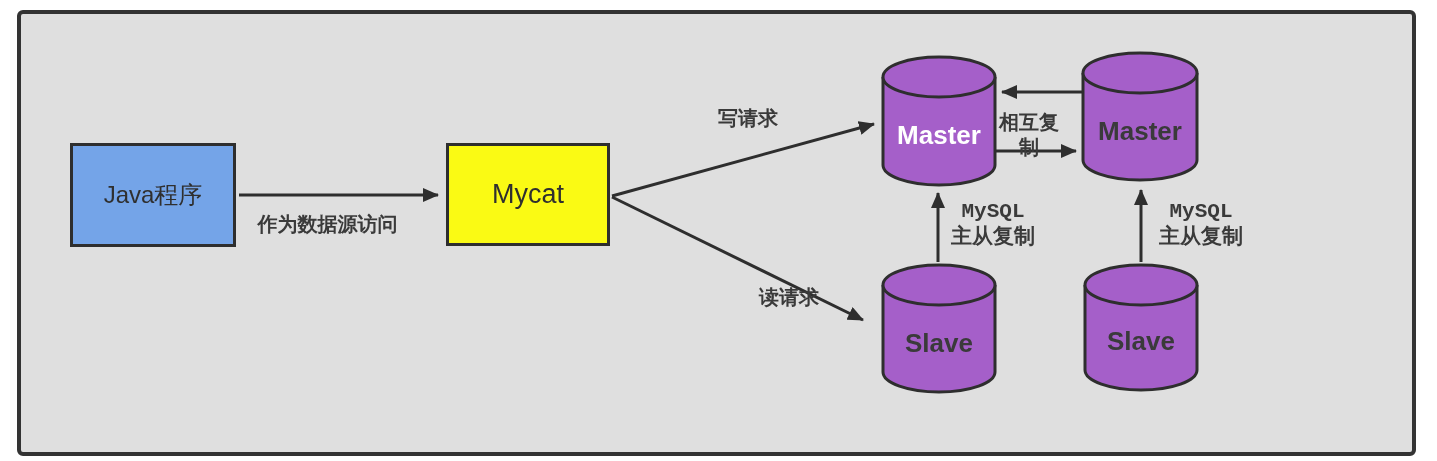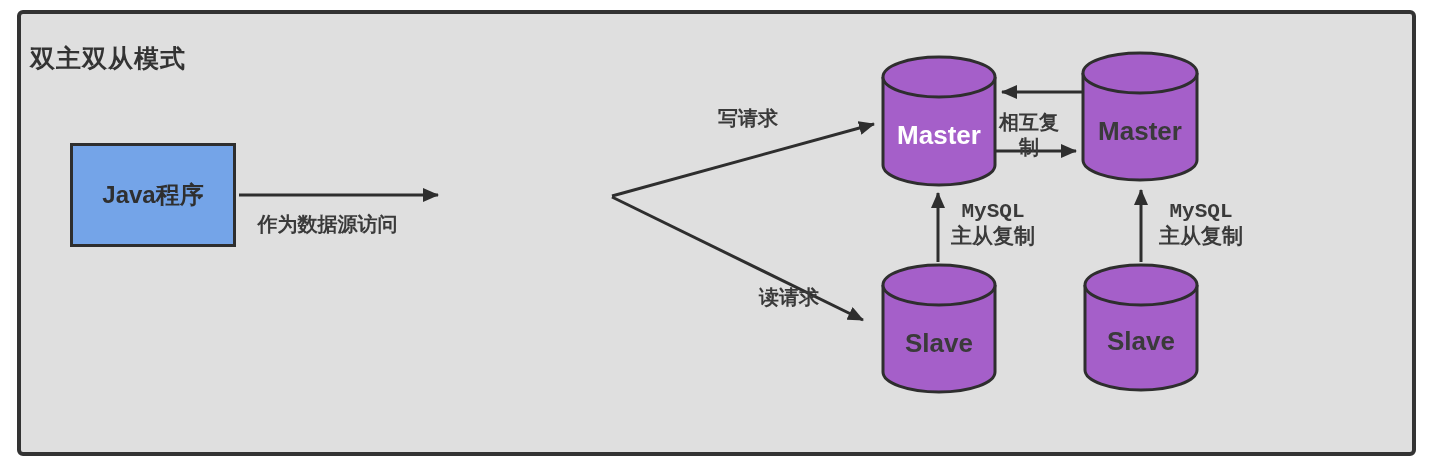--- a/index.html
+++ b/index.html
@@ -8,21 +8,21 @@
   .panel {
     position:absolute; left:17px; top:10px; width:1399px; height:446px;
     background:#dfdfdf; border:4px solid #333333; border-radius:6px;
   }
   .title {
     position:absolute; left:30px; top:42px; font-size:25px; font-weight:bold;
     color:#333333; letter-spacing:1px;
   }
   .node {
     position:absolute; display:flex; align-items:center; justify-content:center;
-    border:3px solid #2e2e2e; font-weight:bold; color:#2f2f2f;
+    border:3px solid #2e2e2e; font-weight:normal; color:#2f2f2f;
   }
   .node-java { left:70px; top:143px; width:166px; height:104px; background:#74a4e8; font-size:24px; }
   .node-mycat { left:446px; top:143px; width:164px; height:103px; background:#fafa14; font-size:27px; }
   .edge-label {
     position:absolute; font-weight:bold; color:#3a3a3a; font-size:20px;
     text-align:center; white-space:pre-line; line-height:1.25;font-family:Liberation Mono, monospace;
   }
   .lbl-datasource { left:245px; top:213px; width:165px; }
   .lbl-write { left:702px; top:107px; width:92px; }
   .lbl-read  { left:743px; top:286px; width:92px; }
@@ -34,21 +34,20 @@
   .edge { stroke:#2e2e2e; stroke-width:3; fill:none; }
   .cyl-label { font-weight:bold; font-size:26px; text-anchor:middle; fill:#3a3a3a; }
   .cyl-label-light { fill:#ffffff; }
 </style>
 </head>
 <body>
 
 <div class="stage">
   <div class="panel"></div>
 
-  <div class="title">双主双从模式</div>
 
   <svg class="overlay" viewBox="0 0 1437 461">
     <defs>
       <marker id="arrow" markerUnits="userSpaceOnUse" markerWidth="18" markerHeight="14" refX="15" refY="7" orient="auto">
         <path d="M0,0 L16,7 L0,14 Z" fill="#2e2e2e"></path>
       </marker>
     </defs>
 
     <line class="edge" x1="239" y1="195" x2="438" y2="195" marker-end="url(#arrow)"></line>
 
@@ -85,20 +84,23 @@
     <g>
       <path class="cyl-body" d="M1085,285 L1085,370 A56,20 0 0,0 1197,370 L1197,285"></path>
       <ellipse class="cyl-top" cx="1141" cy="285" rx="56" ry="20"></ellipse>
       <text class="cyl-label" x="1141" y="350">Slave</text>
     </g>
   </svg>
 
   <div class="node node-java">
     <span>Java程序</span>
   </div>
+  <div class="node node-mycat">
+    <span>Mycat</span>
+  </div>
 
   <div class="edge-label lbl-datasource">作为数据源访问</div>
   <div class="edge-label lbl-write">写请求</div>
   <div class="edge-label lbl-read">读请求</div>
   <div class="edge-label lbl-mutual">相互复制</div>
   <div class="edge-label lbl-repl1">MySQL
 主从复制</div>
   <div class="edge-label lbl-repl2">MySQL
 主从复制</div>
 </div>

